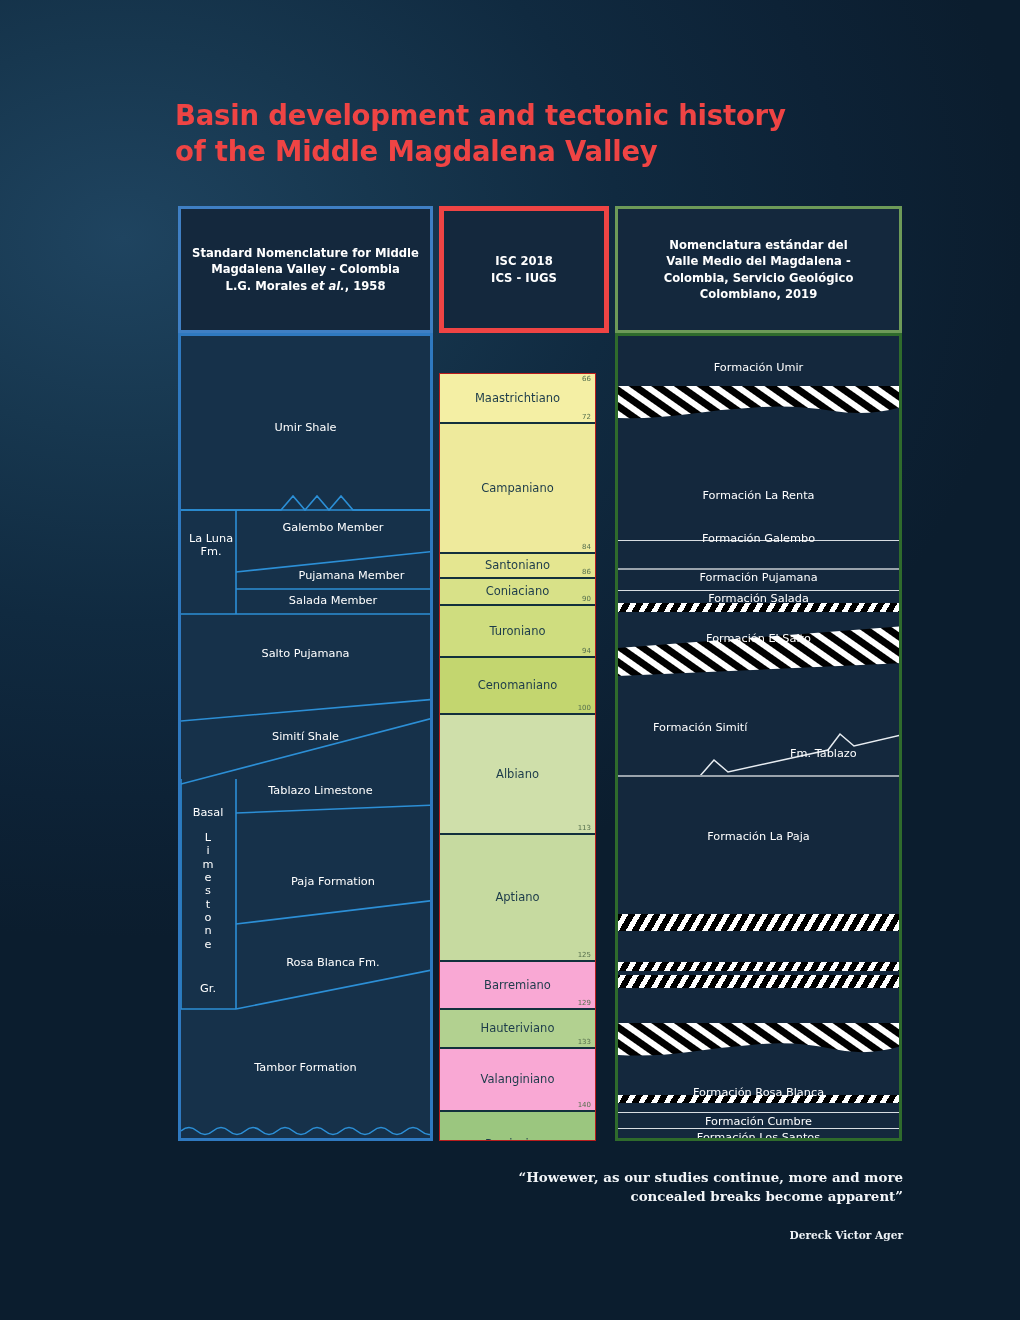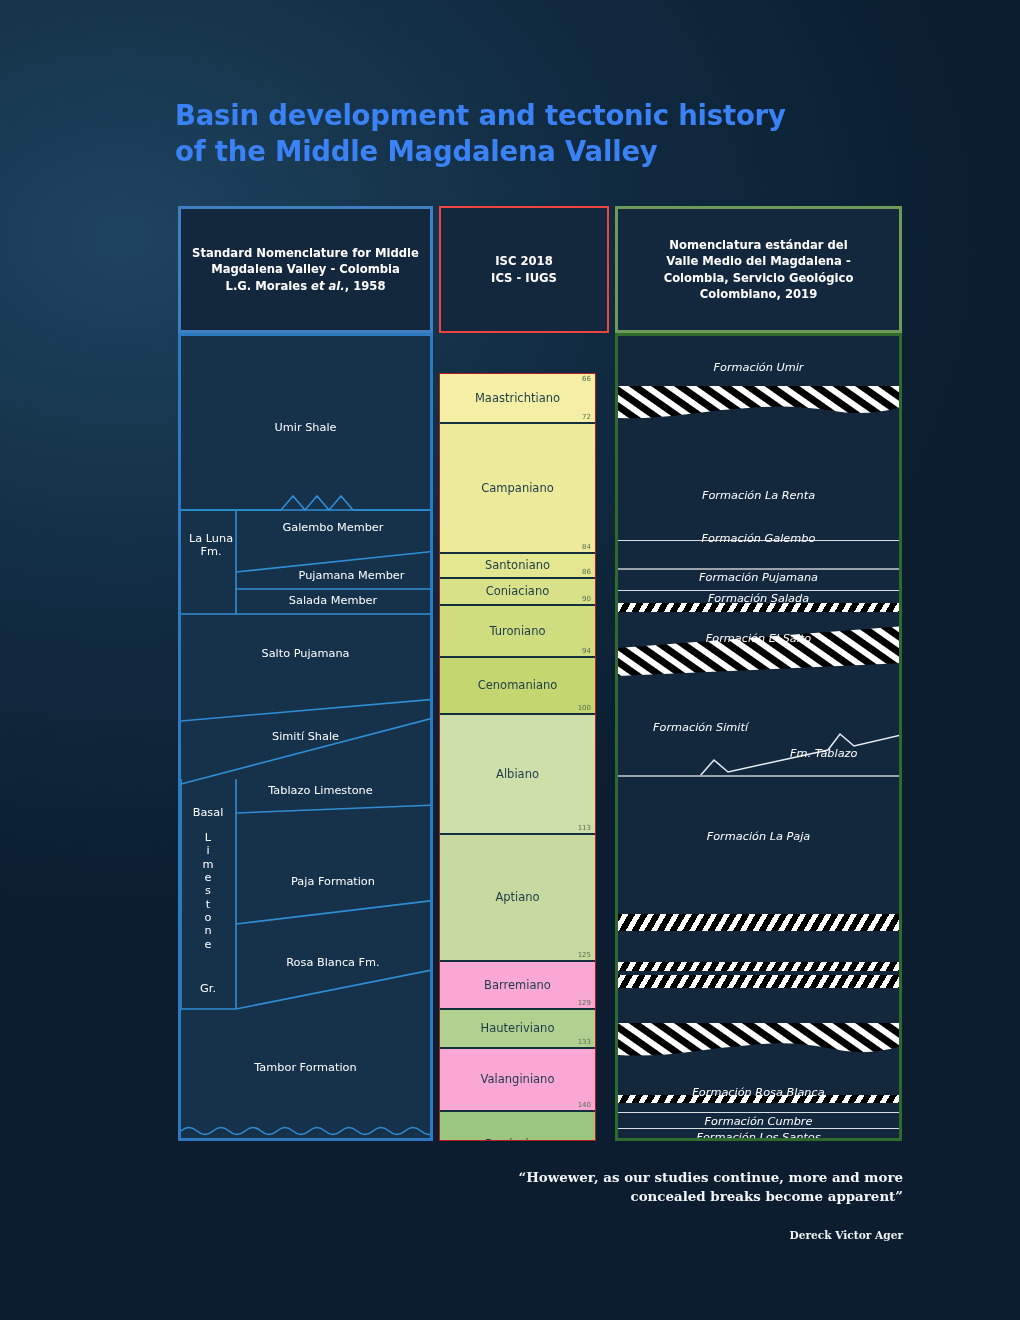--- a/index.html
+++ b/index.html
@@ -16,21 +16,21 @@
     position: relative;
   }
 
   
   #title {
     position: absolute;
     left: 175px; top: 97px; width: 700px;
     font-size: 27.5px; font-weight: bold;
     line-height: 1.32;
     letter-spacing: -0.2px;
-    color: #3b82f6;
+    color: #ef4444;
   }
   #title .l2 { display: block; }
 
   
   #chart {
     position: absolute;
     left: 175px; top: 206px;
     width: 730px; height: 935px;
   }
 
@@ -44,21 +44,21 @@
   .hdr {
     position: absolute; top: 0; height: 127px;
     background: #14283d;
     display: flex; align-items: center; justify-content: center;
     text-align: center;
     font-size: 11.6px; font-weight: bold; line-height: 1.42;
     color: #ffffff;
     padding: 4px 10px;
   }
   #hdrA { left: 3px;   right: 4px; border: 3px solid #3f7fc4; }
-  #hdrB { left: 2px;   right: 3px; border: 2px solid #ef4444; }
+  #hdrB { left: 2px;   right: 3px; border: 5px solid #ef4444; }
   #hdrC { left: 3px;   right: 3px; border: 3px solid #6d9a58; }
 
   
   .bodybox { position: absolute; top: 127px; bottom: 0; }
   #bodyA { left: 3px; right: 4px; border: 3px solid #2f79c0; background: #16314a; }
   #bodyB { left: 2px; right: 16px; border: 1px solid #b91c1c; background: #14283d; margin-top: 40px; }
   #bodyC { left: 3px; right: 3px; border: 3px solid #2f6b2c; background: #14283d; }
 
   .inner { position: absolute; inset: 0; overflow: hidden; }
 
@@ -88,21 +88,20 @@
   }
   .vstack {
     position: absolute; font-size: 11.3px; color:#ffffff;
     text-align: center; line-height: 1.18; width: 40px;
   }
 
   
   .labC {
     position: absolute; font-size: 11.3px; color: #ffffff;
     white-space: nowrap;
-    font-style: italic;
   }
   .ruleC { position: absolute; background: #d8dde2; height: 1.4px; }
   .ruleC.thick { height: 2.4px; background: #9aa3ac; }
 
   
   .hatch {
     position: absolute;
     background-image: repeating-linear-gradient(
         -60deg,
         #000000 0px, #000000 6px,

